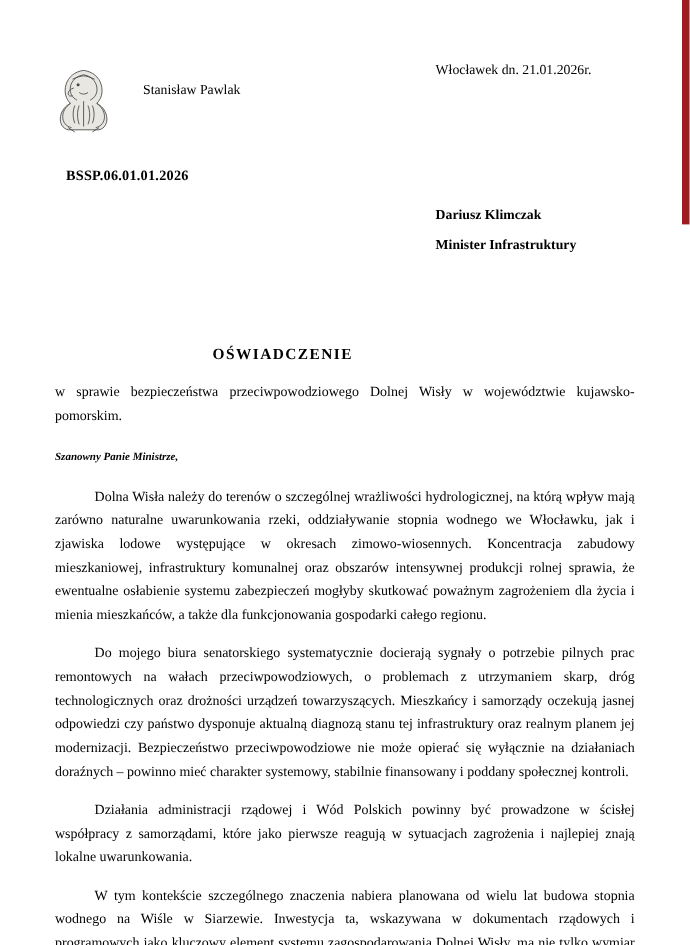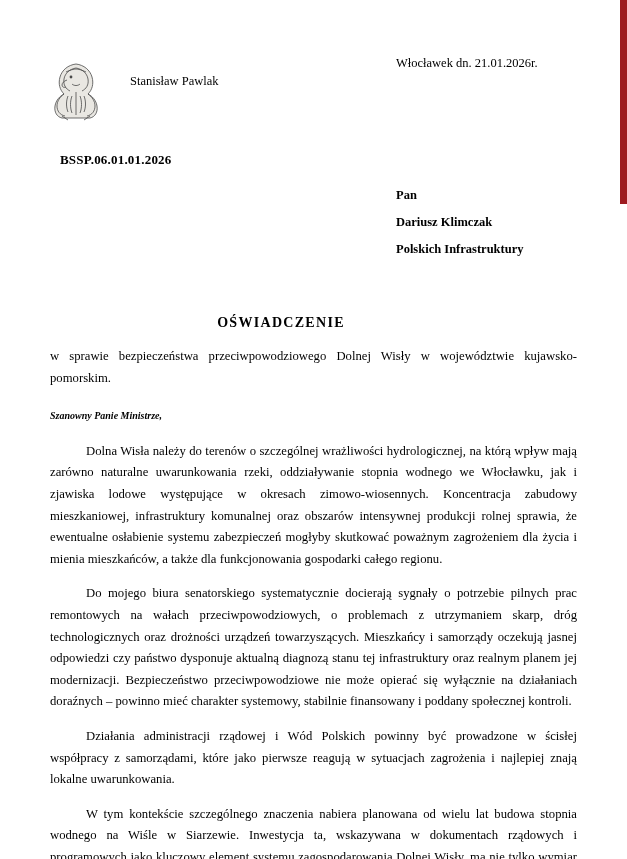--- a/index.html
+++ b/index.html
@@ -88,21 +88,20 @@
   
   .doc-title {
     position: absolute;
     left: 0;
     top: 315px;
     width: 514px;
     text-align: center;
     font-size: 14px;
     font-weight: bold;
     letter-spacing: 1.3px;
-    margin-left: 24px;
   }
 
   
   .body-col {
     position: absolute;
     left: 50px;
     top: 346px;
     width: 527px;
     font-size: 12.7px;
     line-height: 21.6px;
@@ -158,23 +157,22 @@
     <div class="sender">
       <div class="line">Stanisław Pawlak</div>
     </div>
 
     <div class="place-date">Włocławek dn. 21.01.2026r.</div>
   </div>
 
   <div class="ref">BSSP.06.01.01.2026</div>
 
   <div class="addressee">
-    <div>Pan</div>
     <div>Dariusz Klimczak</div>
-    <div>Polskich Infrastruktury</div>
+    <div>Minister Infrastruktury</div>
   </div>
 
   <div class="doc-title">OŚWIADCZENIE</div>
 
   <div class="body-col">
     <p class="subject">w sprawie bezpieczeństwa przeciwpowodziowego Dolnej Wisły w województwie kujawsko-pomorskim.</p>
     <p class="salutation">Szanowny Panie Ministrze,</p>
     <p class="para">Dolna Wisła należy do terenów o szczególnej wrażliwości hydrologicznej, na którą wpływ mają zarówno naturalne uwarunkowania rzeki, oddziaływanie stopnia wodnego we Włocławku, jak i zjawiska lodowe występujące w okresach zimowo-wiosennych. Koncentracja zabudowy mieszkaniowej, infrastruktury komunalnej oraz obszarów intensywnej produkcji rolnej sprawia, że ewentualne osłabienie systemu zabezpieczeń mogłyby skutkować poważnym zagrożeniem dla życia i mienia mieszkańców, a także dla funkcjonowania gospodarki całego regionu.</p>
     <p class="para">Do mojego biura senatorskiego systematycznie docierają sygnały o potrzebie pilnych prac remontowych na wałach przeciwpowodziowych, o problemach z utrzymaniem skarp, dróg technologicznych oraz drożności urządzeń towarzyszących. Mieszkańcy i samorządy oczekują jasnej odpowiedzi czy państwo dysponuje aktualną diagnozą stanu tej infrastruktury oraz realnym planem jej modernizacji. Bezpieczeństwo przeciwpowodziowe nie może opierać się wyłącznie na działaniach doraźnych – powinno mieć charakter systemowy, stabilnie finansowany i poddany społecznej kontroli.</p>
     <p class="para">Działania administracji rządowej   i Wód Polskich powinny być prowadzone w ścisłej współpracy z samorządami, które jako pierwsze reagują w sytuacjach zagrożenia i najlepiej znają lokalne uwarunkowania.</p>

